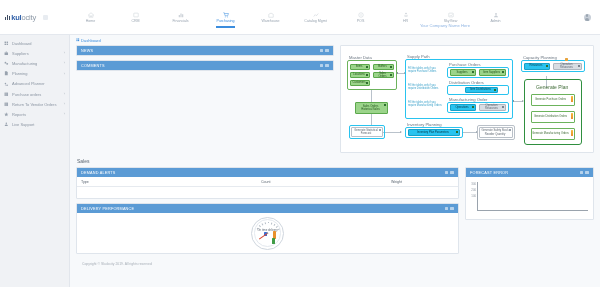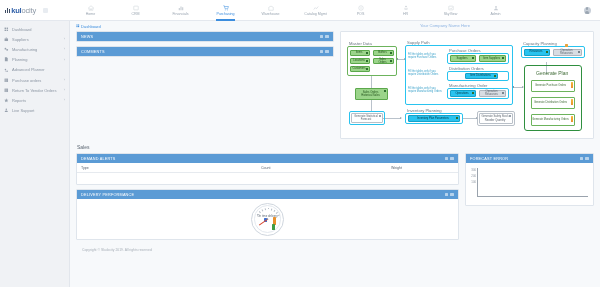--- a/index.html
+++ b/index.html
@@ -6,21 +6,21 @@
   html,body { width:600px; height:287px; overflow:hidden; }
   body {
     font-family: "Liberation Sans", sans-serif;
     font-size: 4px;
     background:#f4f6f9;
     color:#54606e;
   }
   .app { width:600px; height:287px; position:relative; display:flex; flex-direction:column; }
 
   
-  .topbar { height:21px; background:#ffffff; border-bottom:1px solid #e4e8ee; display:flex; align-items:stretch; flex:0 0 auto; }
+  .topbar { height:35px; background:#ffffff; border-bottom:1px solid #e4e8ee; display:flex; align-items:stretch; flex:0 0 auto; }
   .brand { width:68px; display:flex; align-items:center; padding-left:5px; gap:1px; }
   .brand-mark { display:flex; gap:.7px; align-items:flex-end; height:5px; }
   .brand-mark i { display:block; width:1.3px; background:#3f4d63; }
   .brand-mark i:nth-child(1){height:3px;} .brand-mark i:nth-child(2){height:4.5px;} .brand-mark i:nth-child(3){height:3.6px;}
   .brand-txt { font-size:7.5px; letter-spacing:-.2px; }
   .brand-txt b { color:#2f5fa8; font-weight:bold; }
   .brand-txt span { color:#8c98a6; }
   .burger { width:5px; height:5px; background:#e8ecf1; margin-left:6px; border-radius:1px; }
 
   .navs { flex:1; display:flex; align-items:center; }

